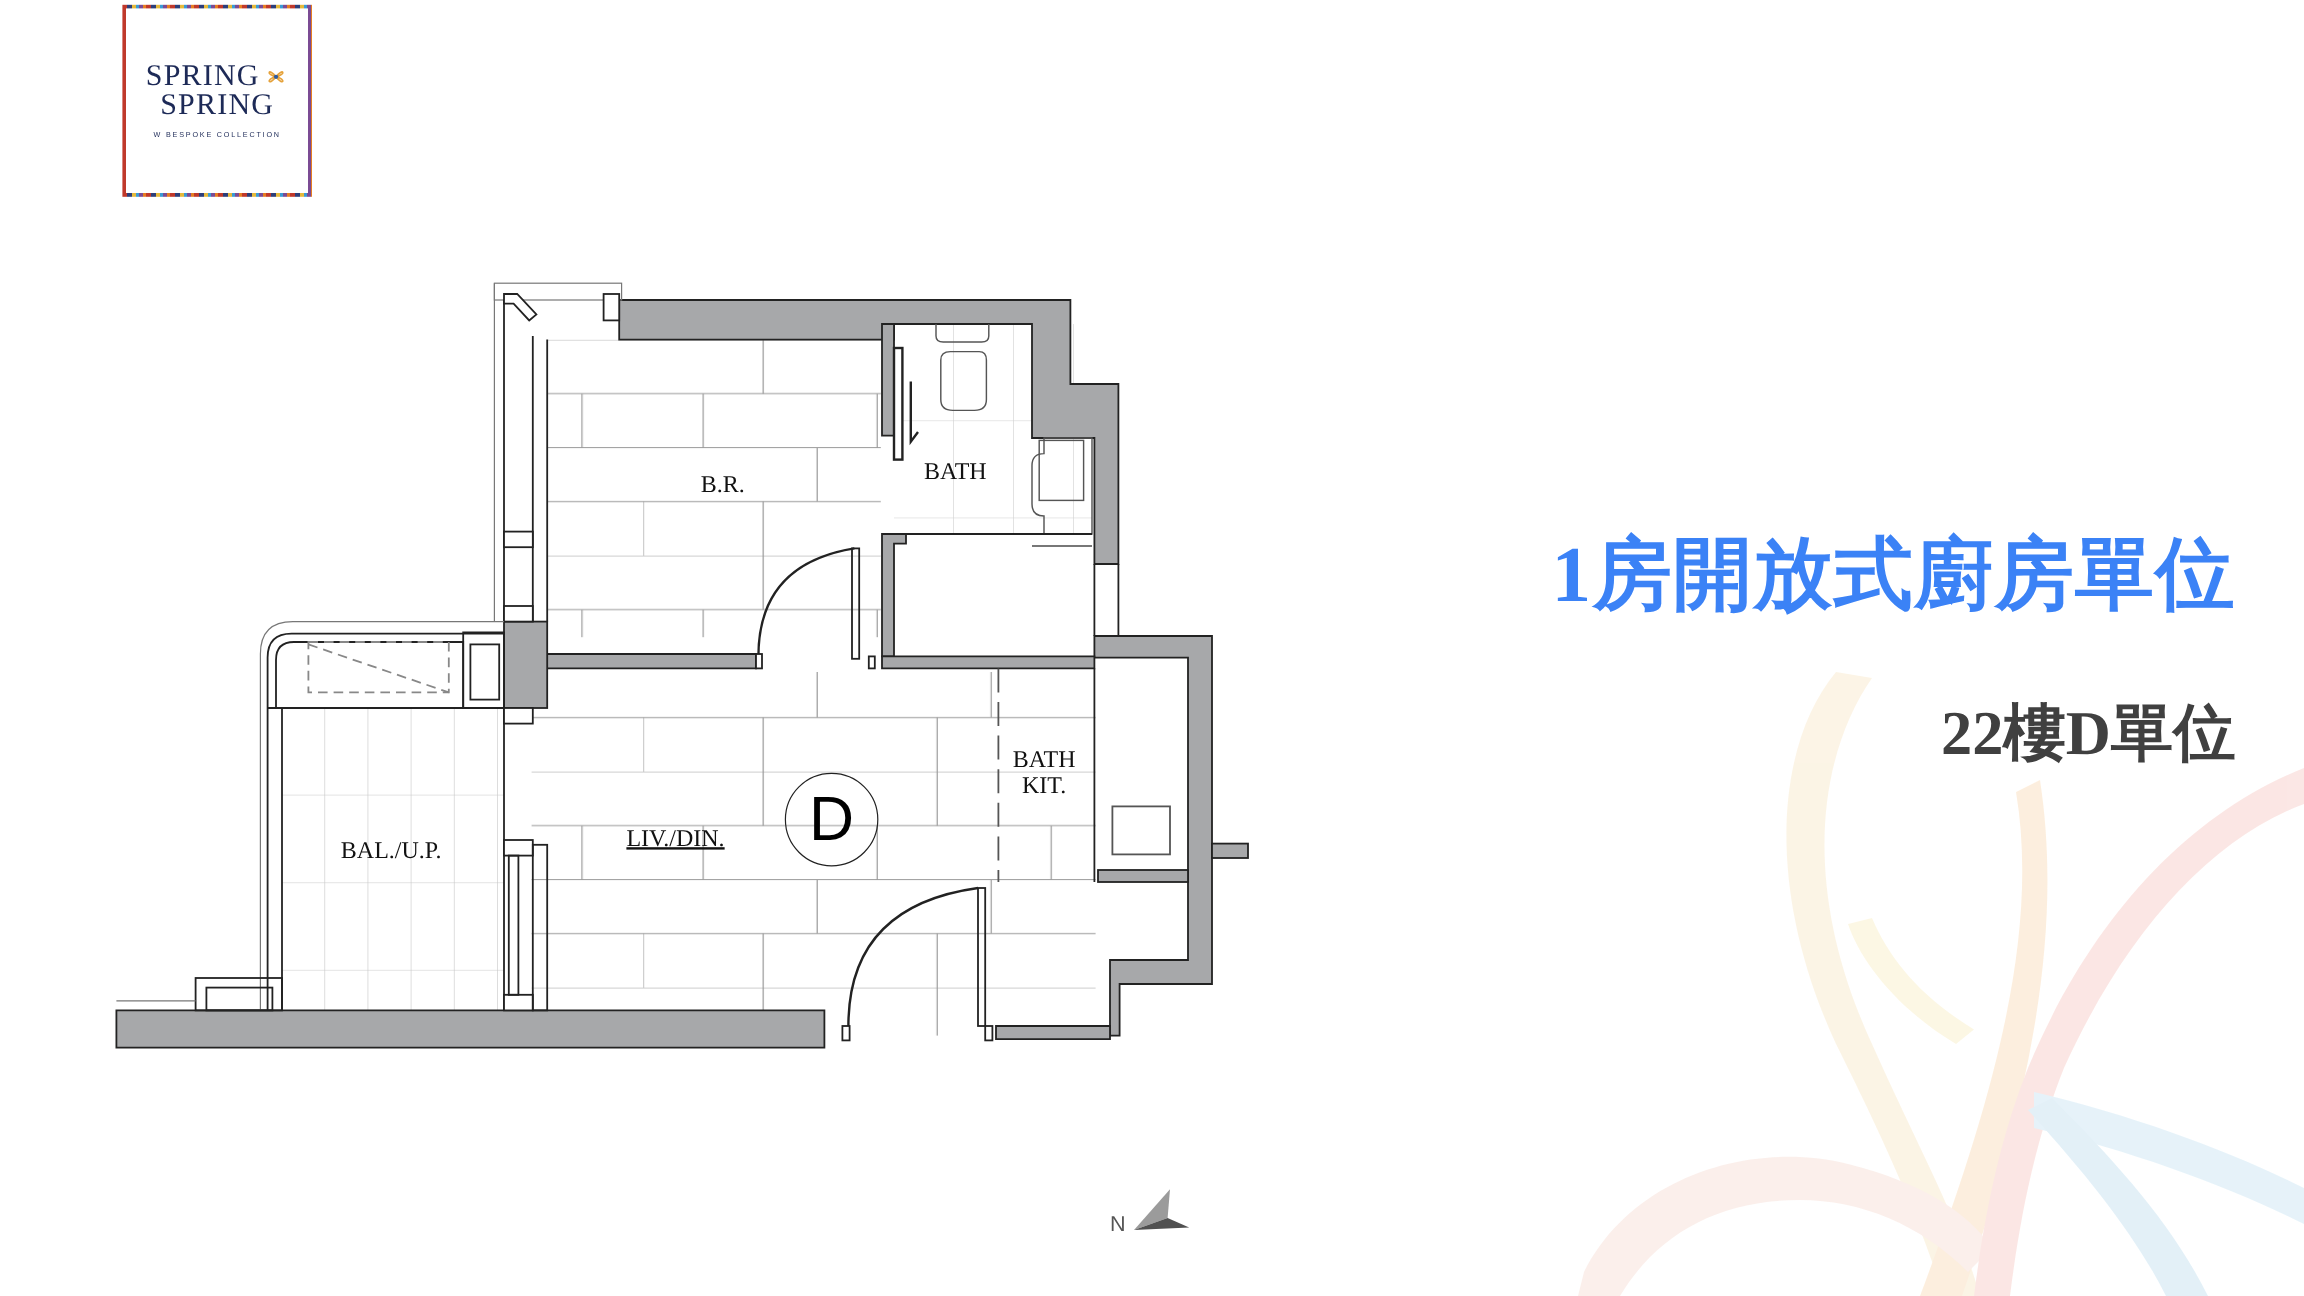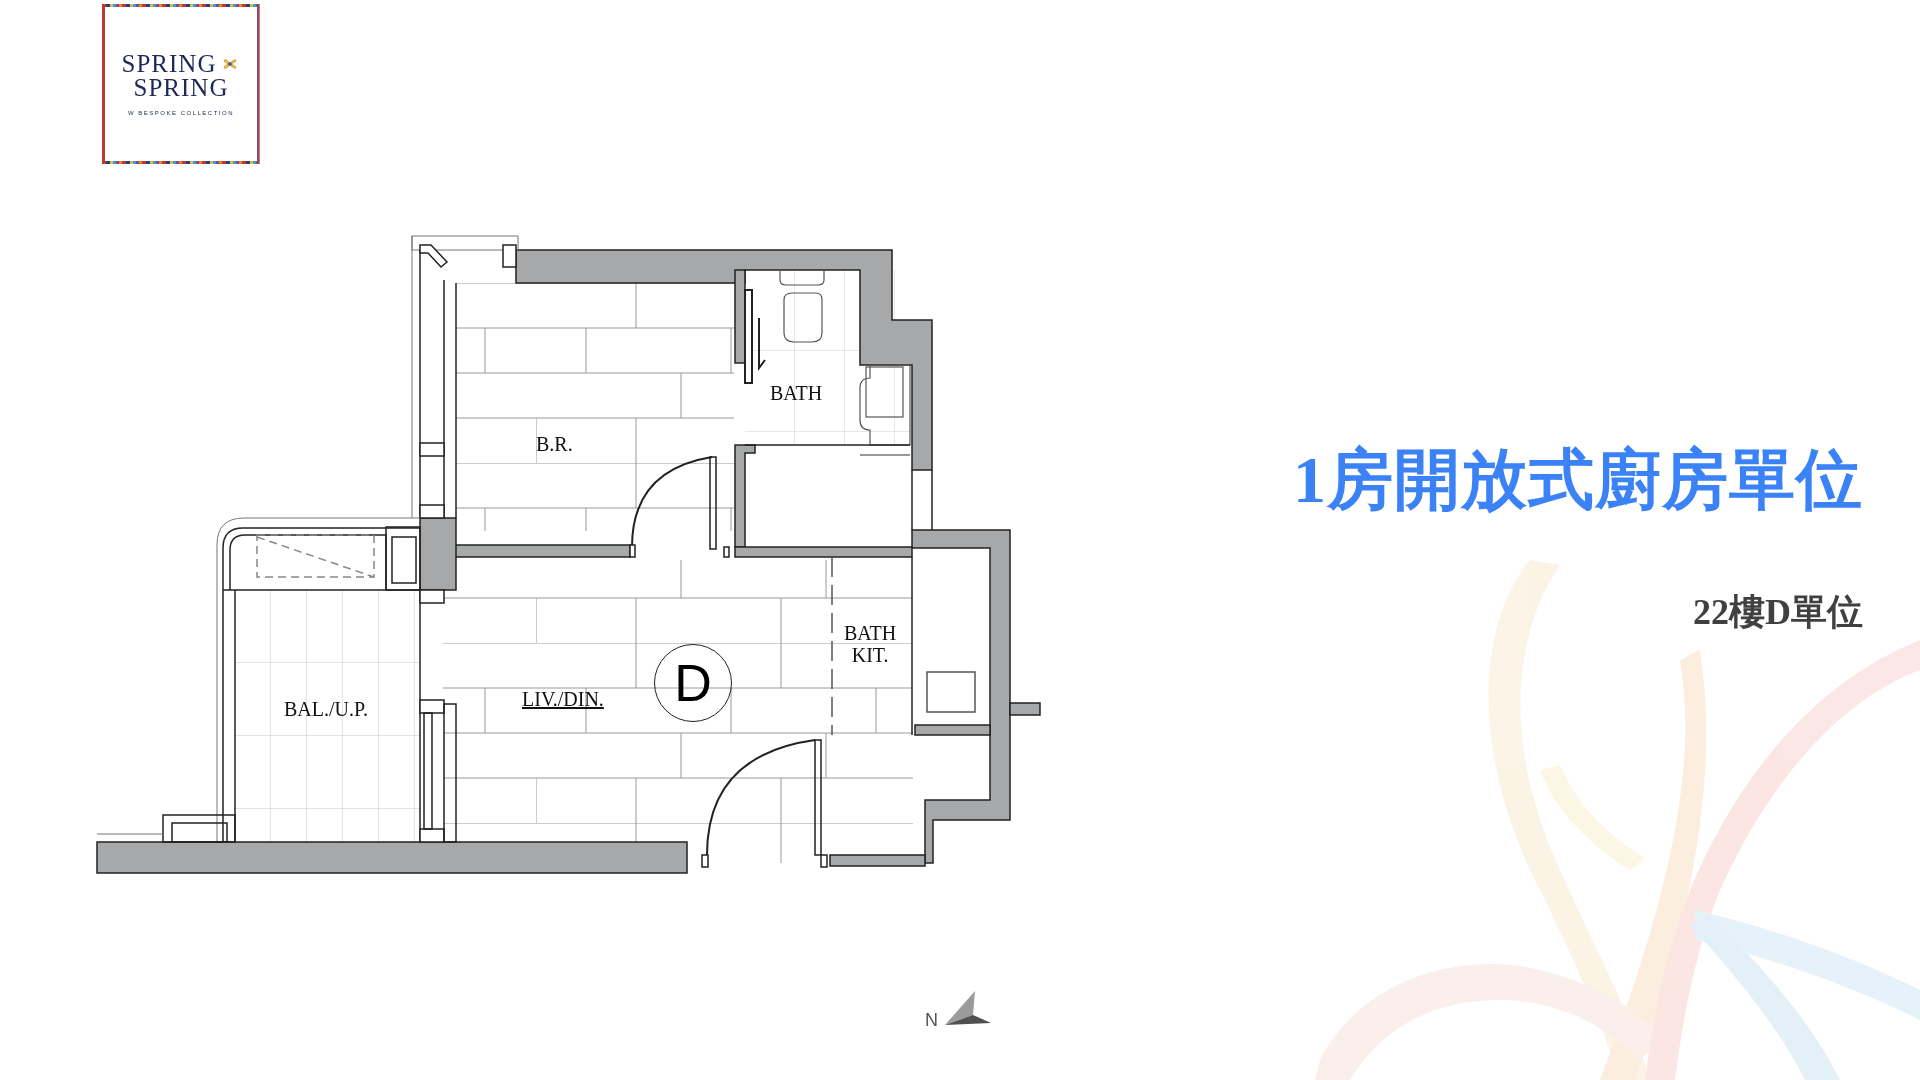--- a/index.html
+++ b/index.html
@@ -38,21 +38,21 @@
     }
 
     .title-block { position: absolute; right: 57px; top: 440px; text-align: right; color: #3b82f6; }
     .title-main {
       font-family: "Liberation Serif", "DejaVu Serif", serif; font-weight: 700;
       font-size: 66px; line-height: 80px; letter-spacing: 1px;
     }
     .sub-block { position: absolute; right: 57px; top: 585px; text-align: right; color: #404040; }
     .sub-line {
       font-family: "Liberation Serif", "DejaVu Serif", serif; font-weight: 700;
-      font-size: 36px; line-height: 54px;
+      font-size: 52px; line-height: 54px;
     }
 
     .north { position: absolute; left: 923px; top: 985px; width: 70px; height: 45px; }
     .north-label { position: absolute; left: 925px; top: 1010px; font-family: "Liberation Sans", sans-serif; font-size: 18px; color: #555; }
 
     .deco { position: absolute; right: 0; bottom: 0; width: 620px; height: 540px; pointer-events: none; }
   </style>
 </head>
 <body>
 
@@ -207,21 +207,21 @@
   </g>
 
   <g fill="none" stroke="#222" stroke-width="2">
     <path d="M707 855 Q707 755 815 740"></path>
     <rect x="815" y="740" width="6" height="115" stroke-width="1.5"></rect>
     <rect x="702" y="855" width="6" height="12" fill="#fff" stroke-width="1.5"></rect>
     <rect x="821" y="855" width="6" height="12" fill="#fff" stroke-width="1.5"></rect>
   </g>
 </svg>
 
-<div class="room-label" style="left:536px; top:393px;margin-top:40px;">
+<div class="room-label" style="left:584px; top:393px;">
   <span>B.R.</span>
 </div>
 <div class="room-label" style="left:770px; top:382px;">
   <span>BATH</span>
 </div>
 <div class="room-label" style="left:522px; top:688px;text-decoration:underline;">
   <span>LIV./DIN.</span>
 </div>
 <div class="room-label" style="left:844px; top:622px;">
   <div>BATH</div>

